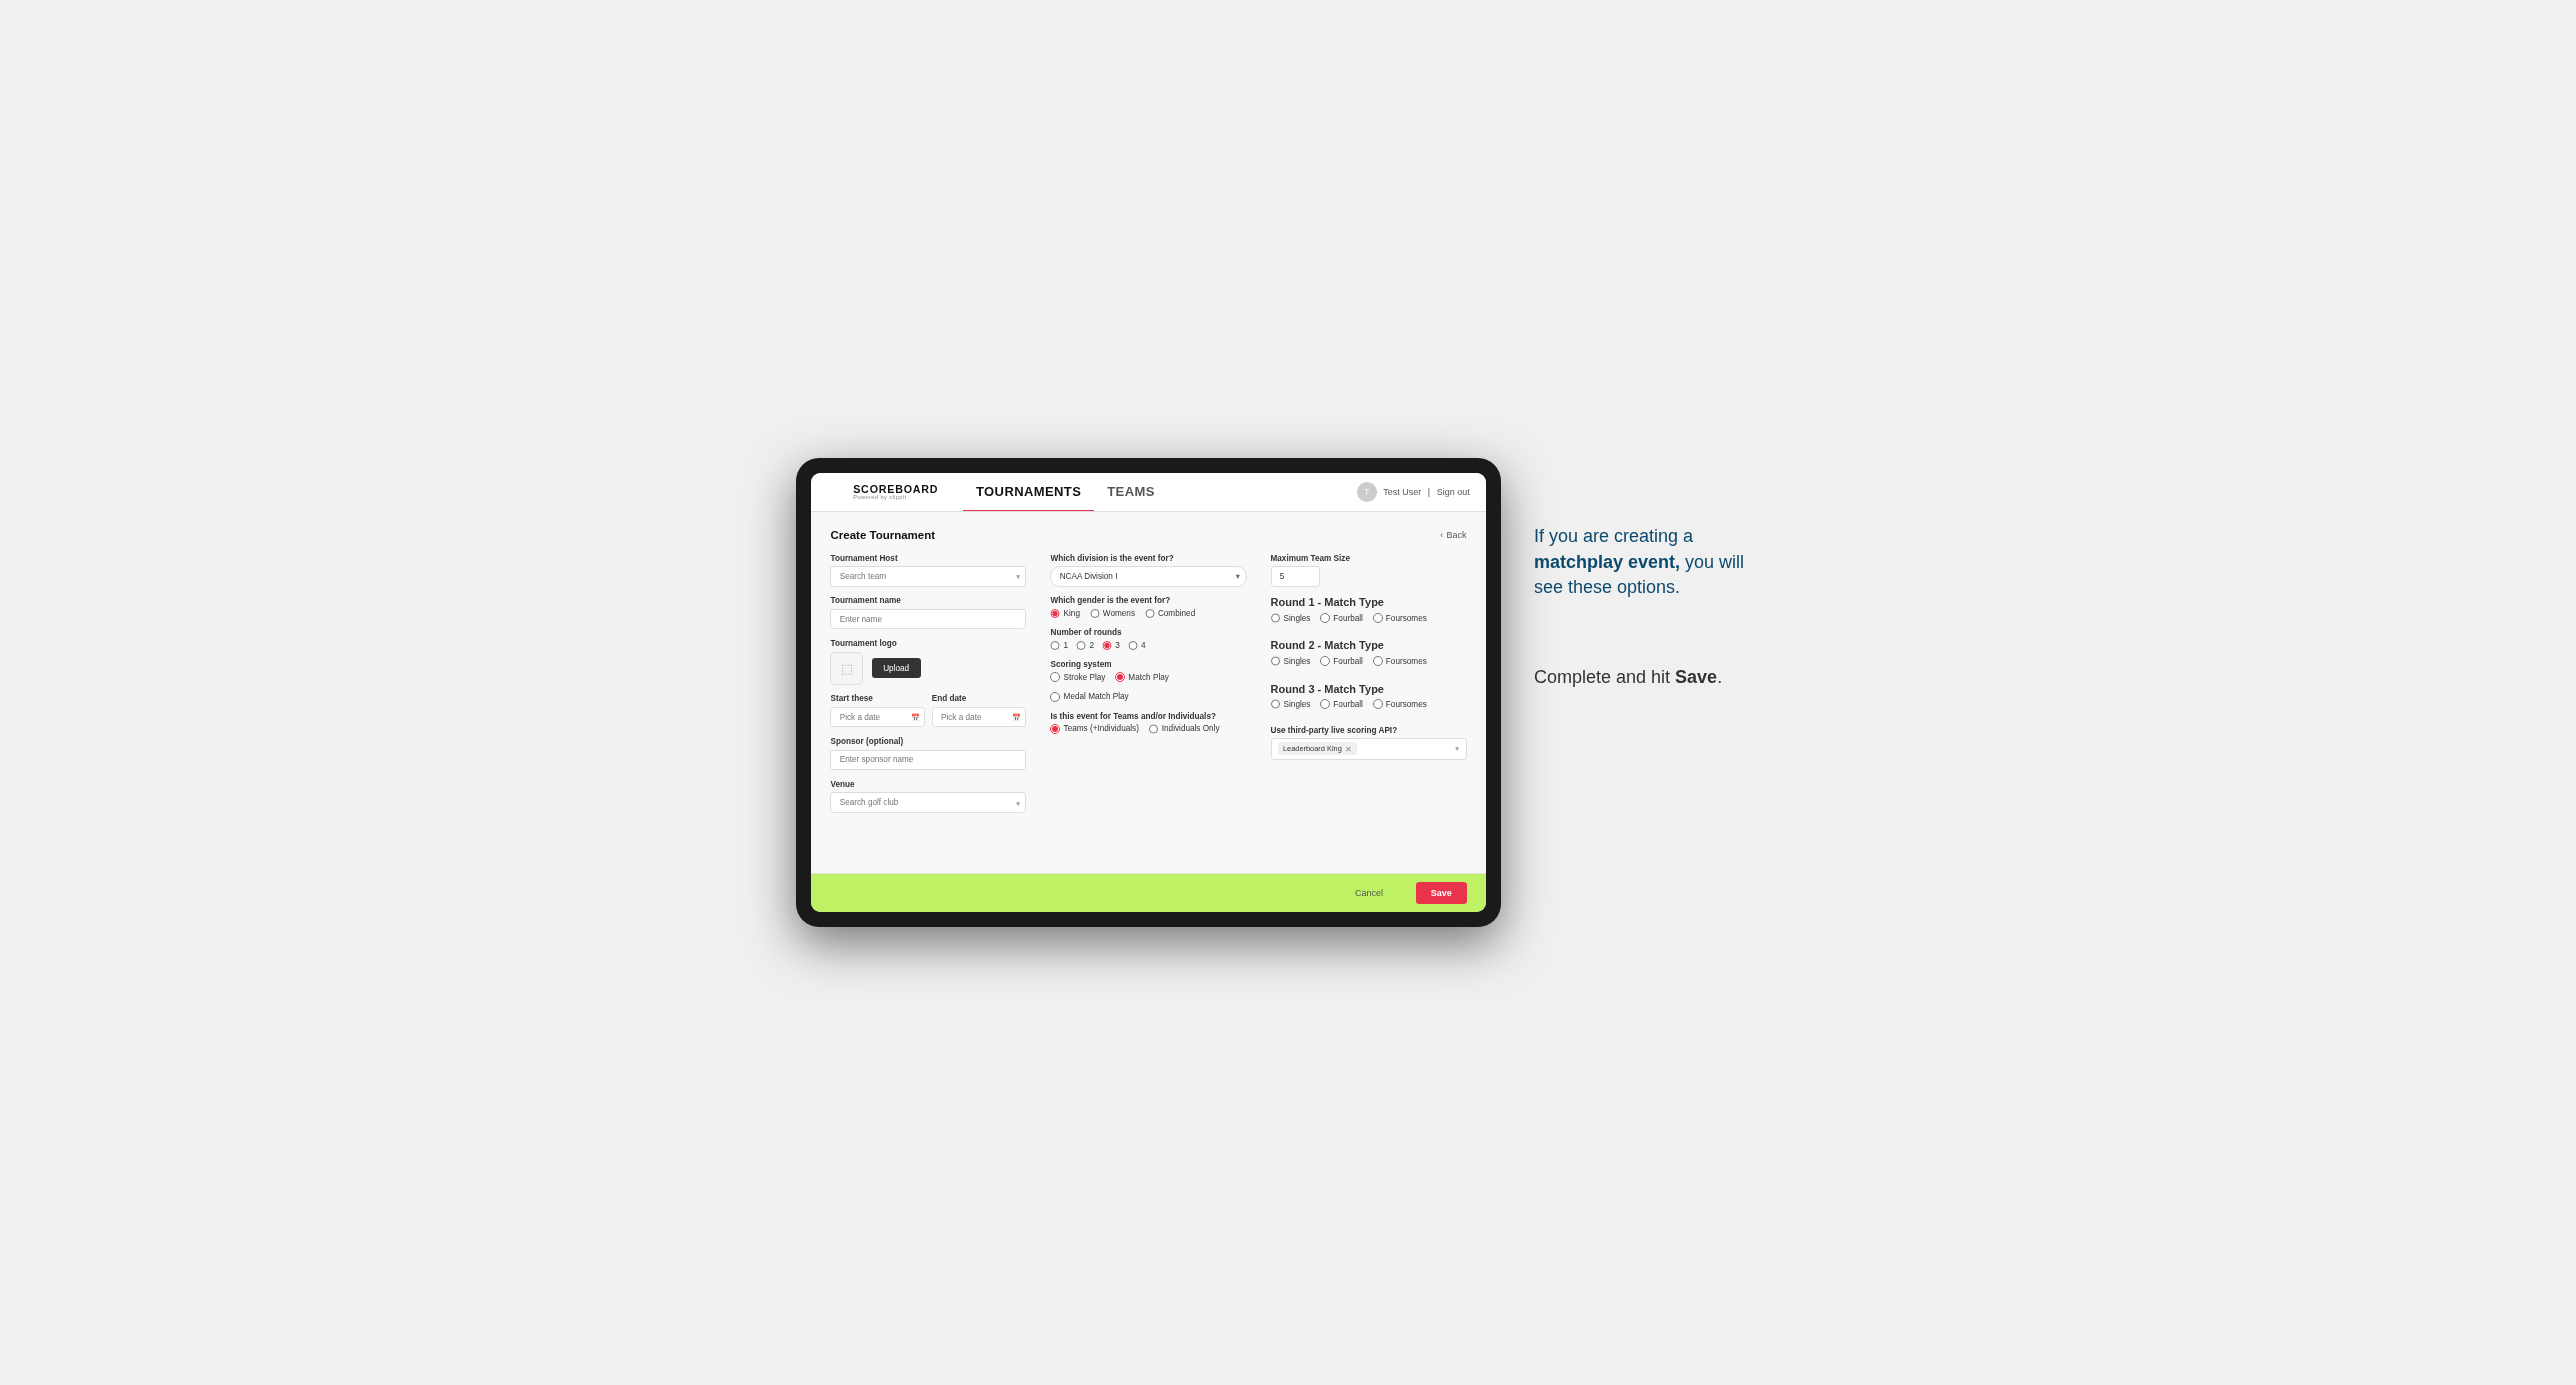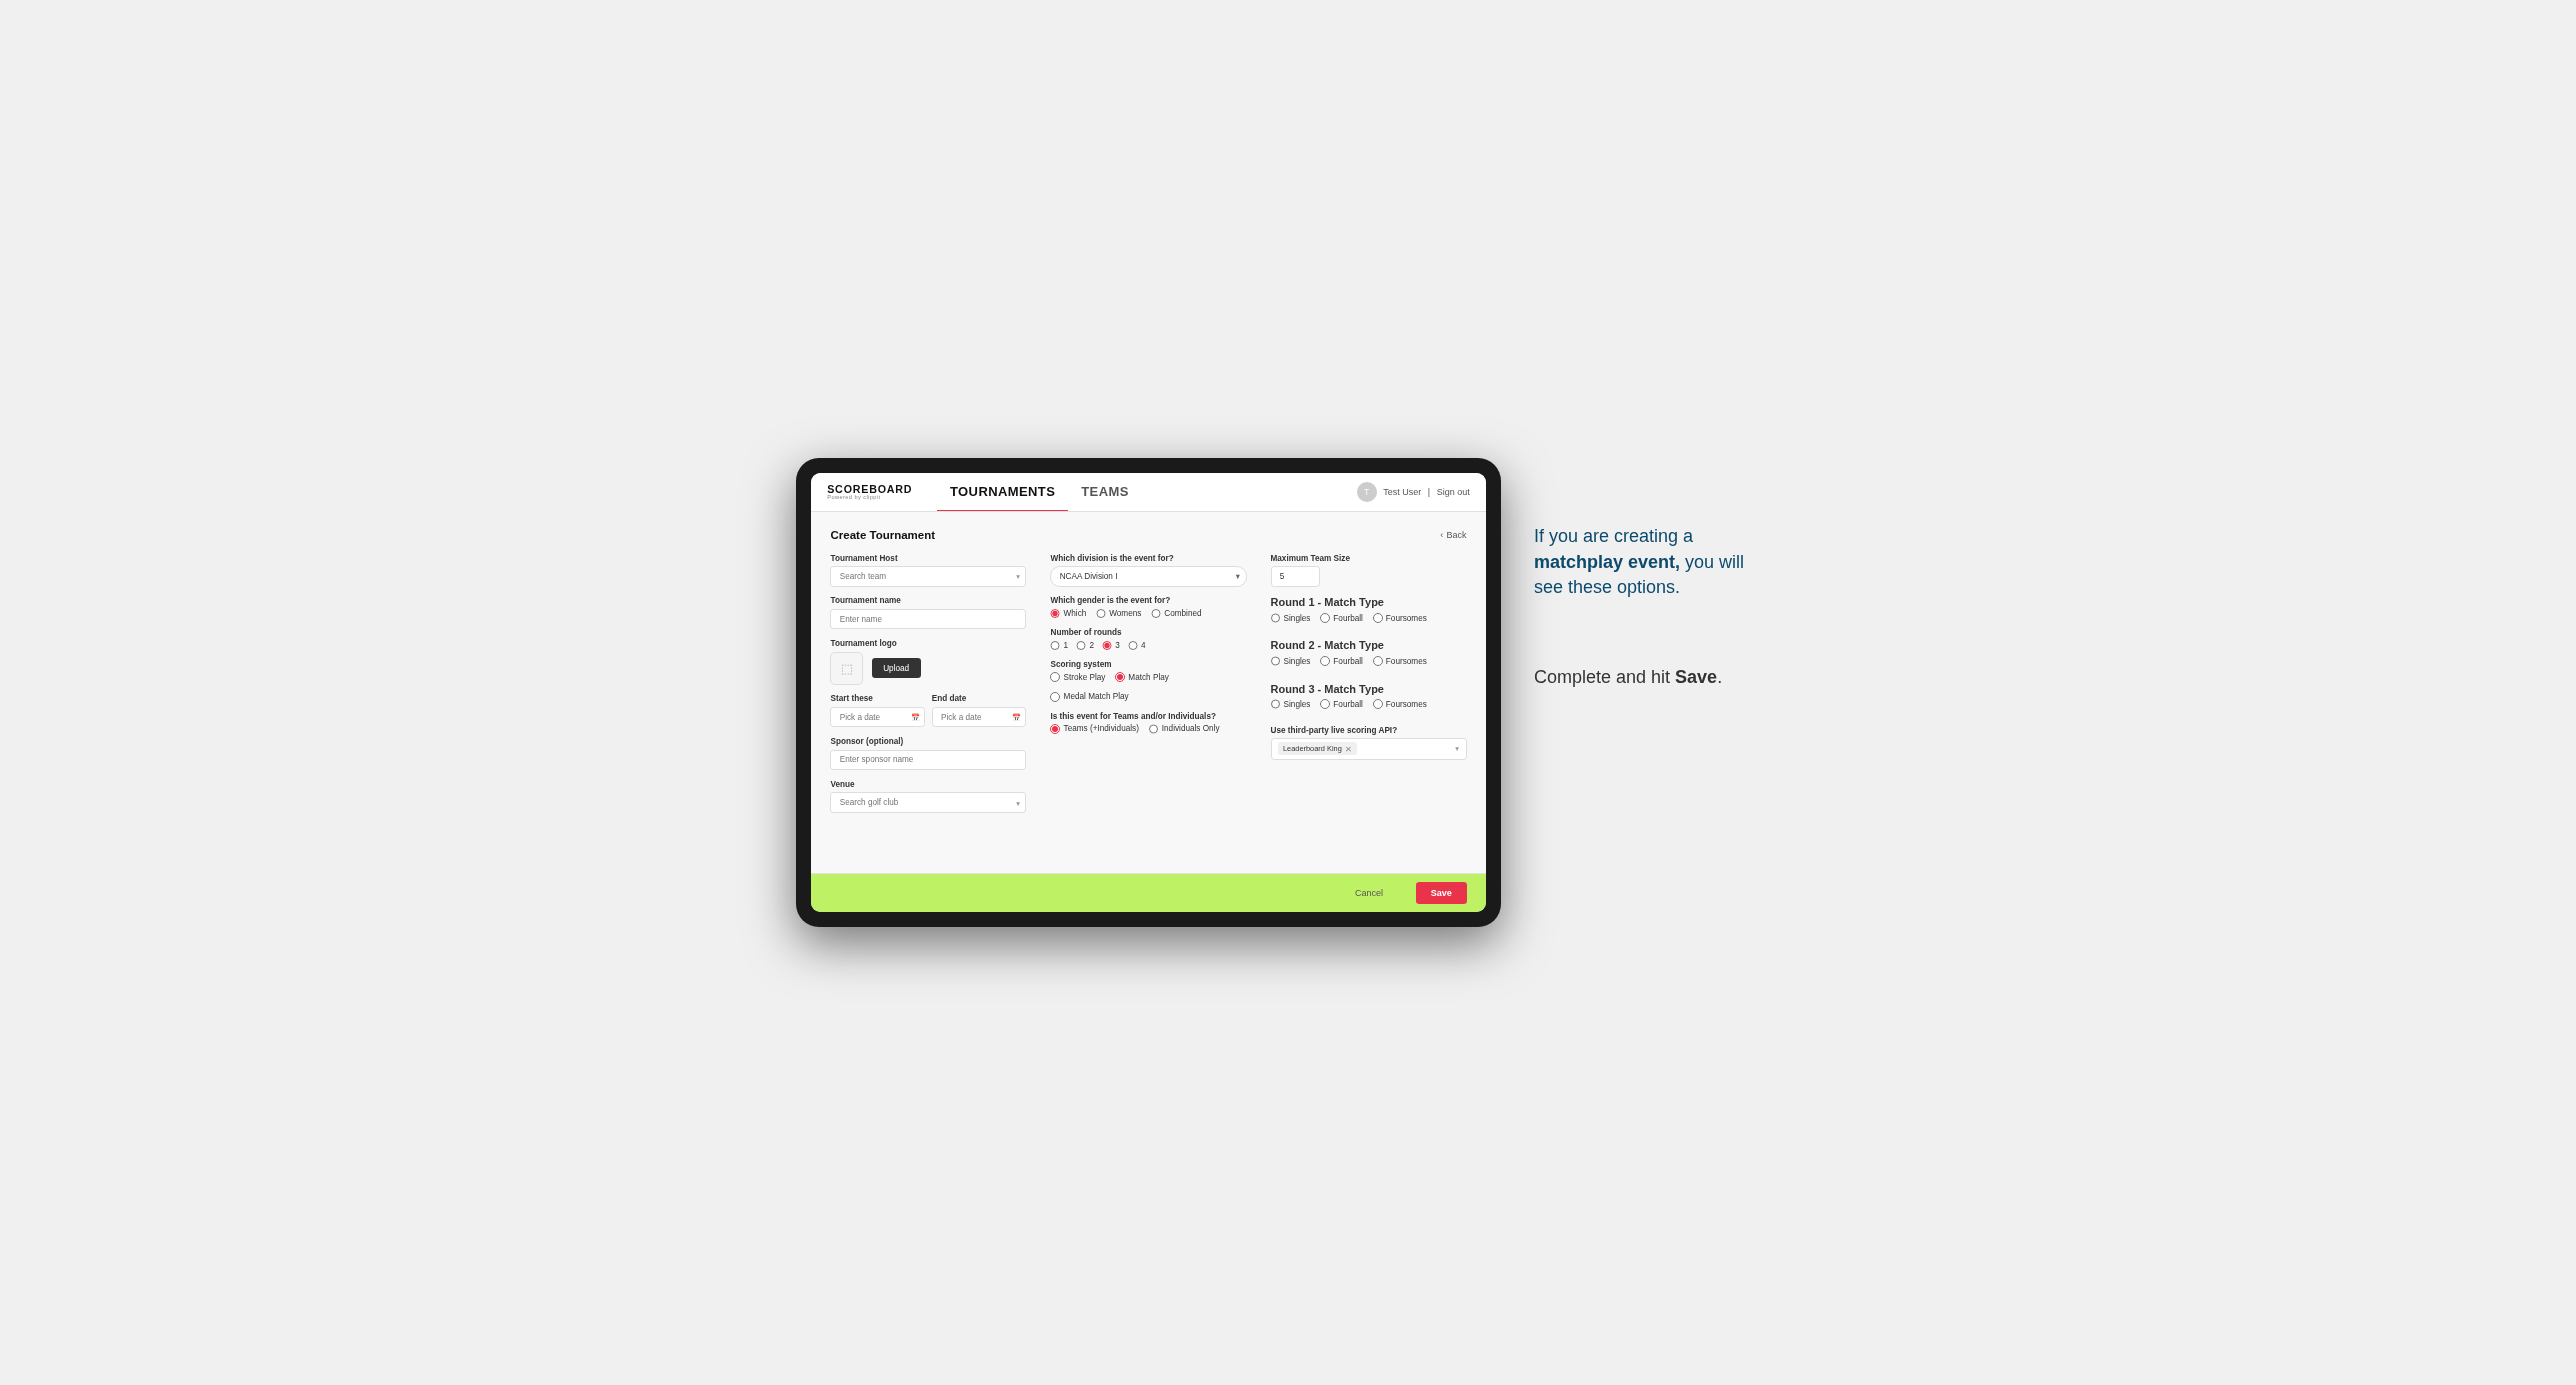--- a/index.html
+++ b/index.html
@@ -40,20 +40,21 @@
       border-bottom: 0.8px solid #e0e0e0;
       display: flex;
       align-items: center;
       padding: 0 16.4px;
       height: 39px;
     }
     .logo-area {
       display: flex;
       flex-direction: column;
       margin-right: 24.6px;
+      margin-left: 26px;
     }
     .logo-title {
       font-size: 10.7px;
       font-weight: 800;
       letter-spacing: 0.8px;
       color: #111;
       line-height: 1;
     }
     .logo-sub {
       font-size: 5.7px;
@@ -503,21 +504,21 @@
                   <option>NCAA Division III</option>
                 </select>
               </div>
             </div>
 
             <div class="field-group">
               <label class="field-label">Which gender is the event for?</label>
               <div class="radio-group">
                 <label class="radio-item">
                   <input type="radio" name="gender" checked="" style="accent-color: rgb(232, 51, 74);">
-                  <span>Which</span>
+                  <span>King</span>
                 </label>
                 <label class="radio-item">
                   <input type="radio" name="gender" style="accent-color: rgb(232, 51, 74);">
                   <span>Womens</span>
                 </label>
                 <label class="radio-item">
                   <input type="radio" name="gender" style="accent-color: rgb(232, 51, 74);">
                   <span>Combined</span>
                 </label>
               </div>

